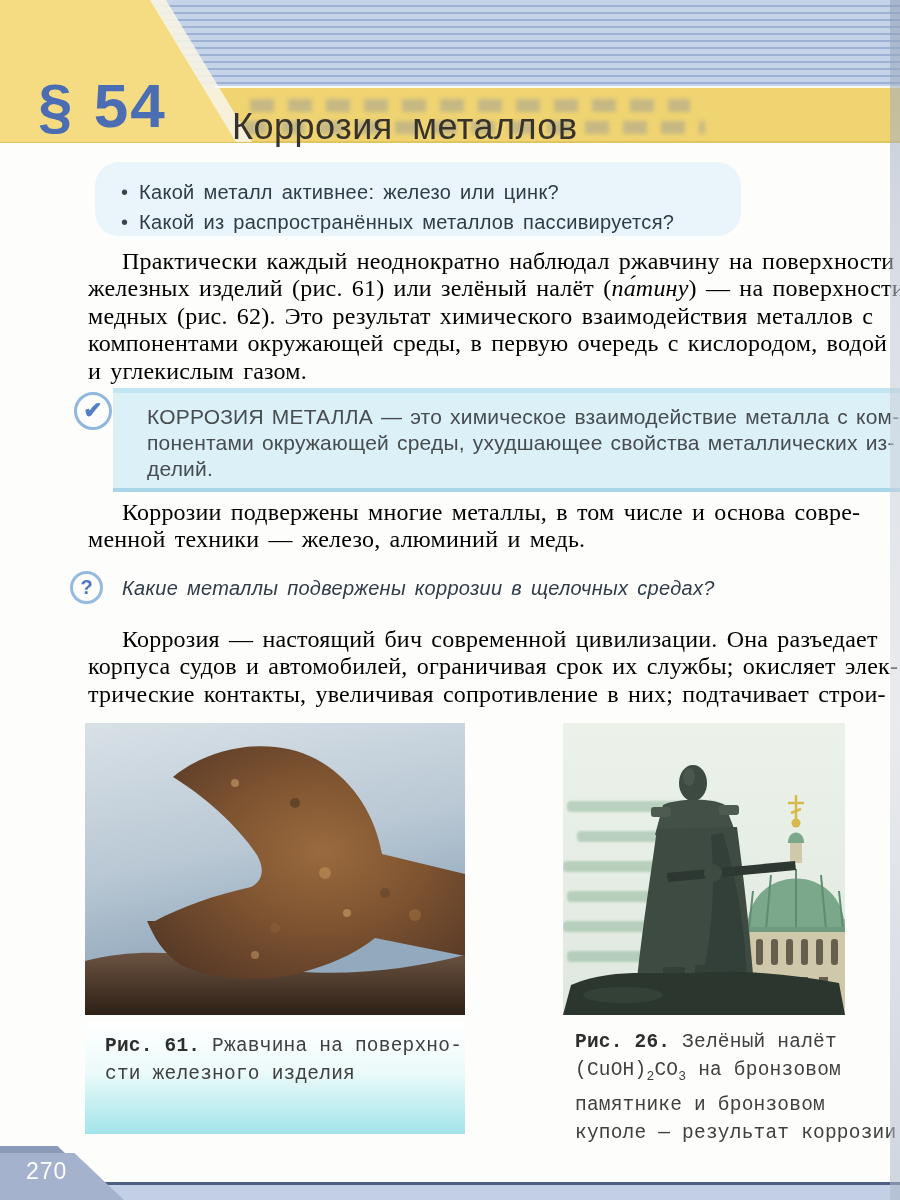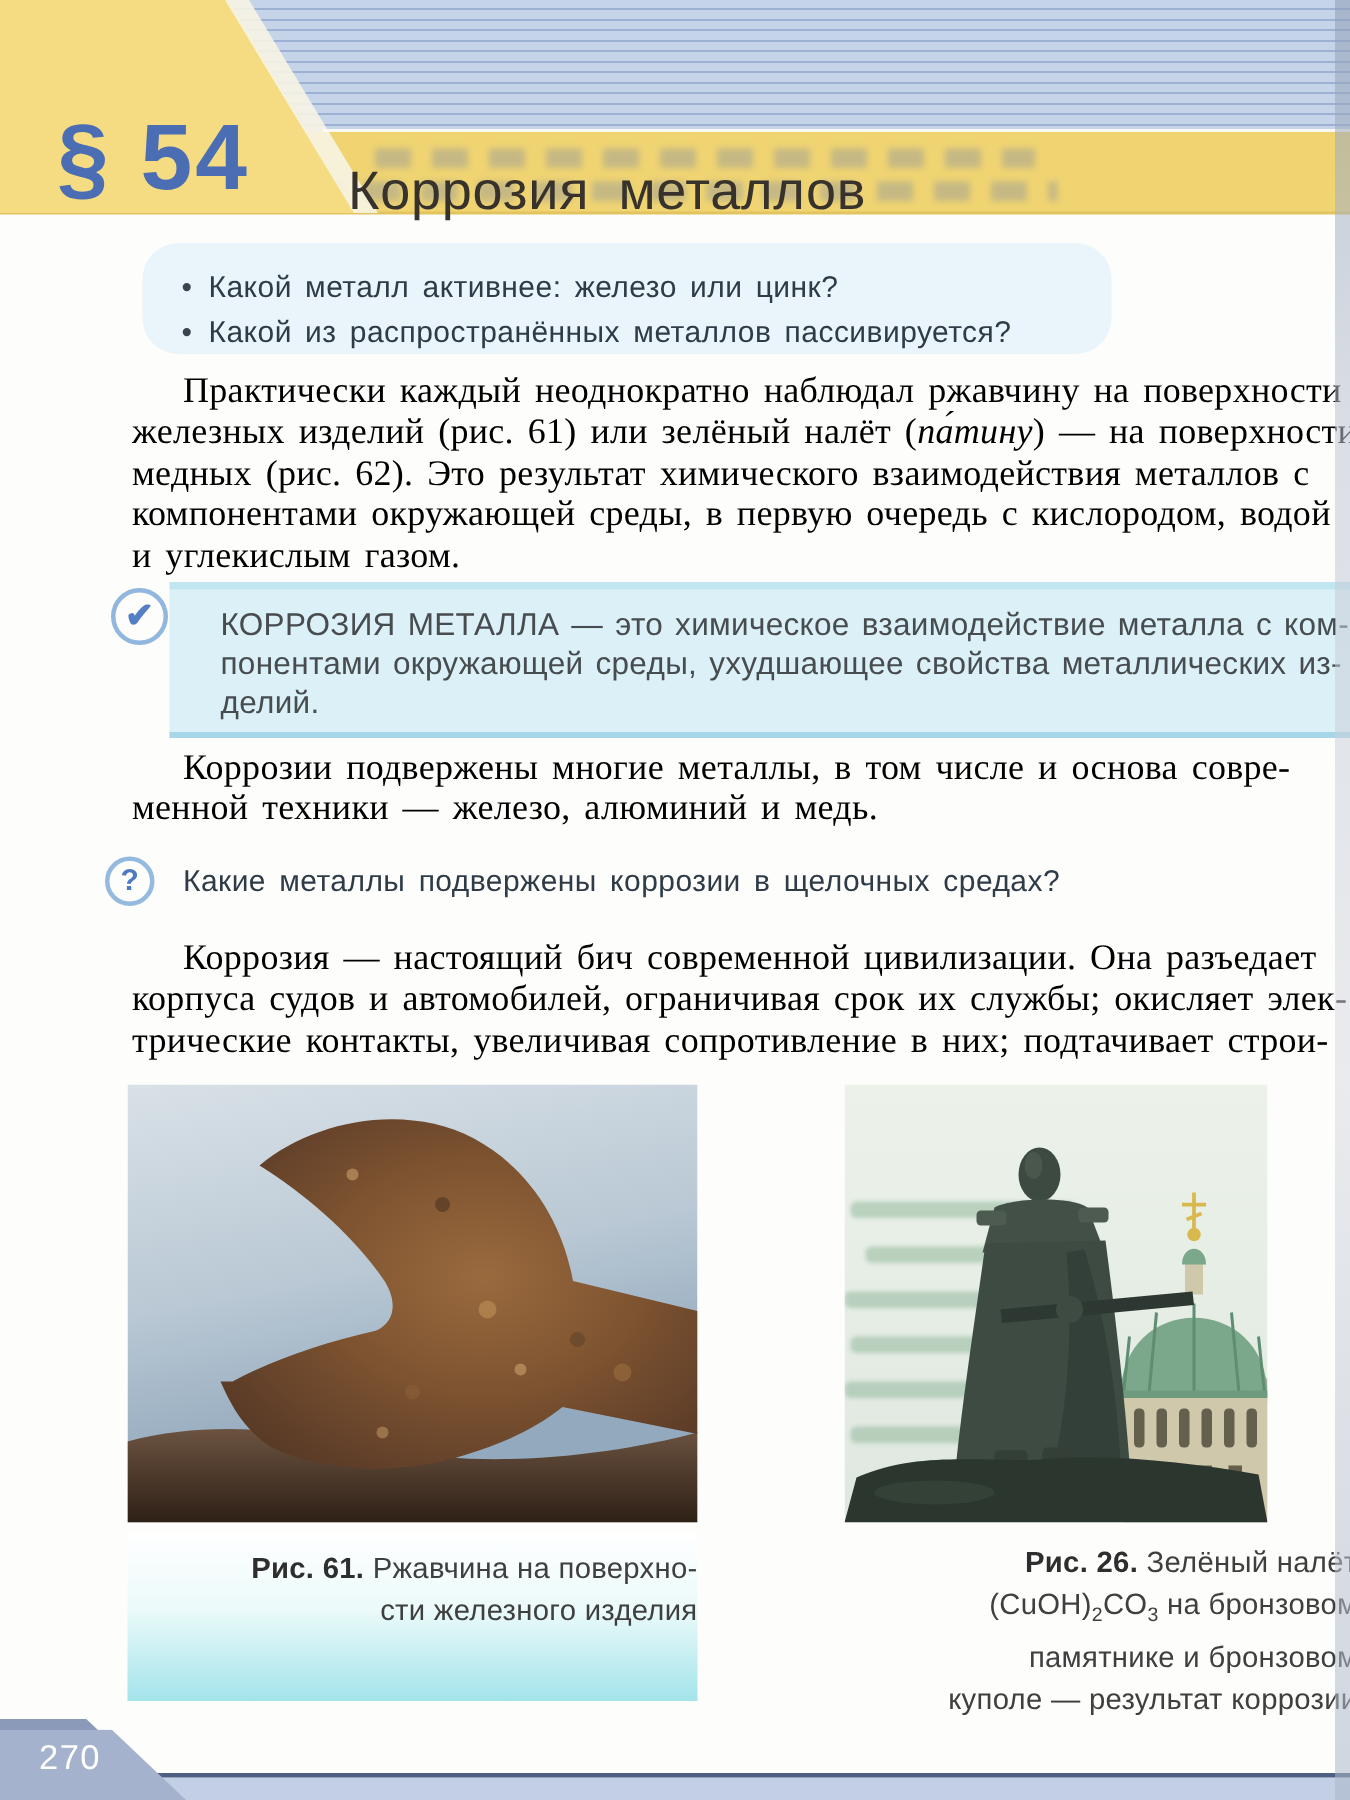--- a/index.html
+++ b/index.html
@@ -49,31 +49,31 @@
     color:#474c4f;letter-spacing:.2px;word-spacing:2px;white-space:nowrap;}
   .check-icon{position:absolute;left:74px;top:392px;width:38px;height:38px;border-radius:50%;
     border:3px solid #92b7de;box-sizing:border-box;color:#557fc4;font-weight:bold;
     font-size:23px;line-height:30px;text-align:center;font-family:"Liberation Sans",sans-serif;
     background:#fdfdfc;}
   
   .q-icon{position:absolute;left:70px;top:571px;width:33px;height:33px;border-radius:50%;
     border:3px solid #95badf;box-sizing:border-box;color:#4c79c1;font-weight:bold;
     font-size:20px;line-height:26px;text-align:center;font-family:"Liberation Sans",sans-serif;}
   .inline-q{position:absolute;left:122px;top:577px;font-family:"Liberation Sans",sans-serif;
-    font-size:20px;color:#2f3c48;letter-spacing:.3px;word-spacing:3px;
+    font-style:italic;font-size:20px;color:#2f3c48;letter-spacing:.3px;word-spacing:3px;
     white-space:nowrap;}
   
   .photo{position:absolute;top:723px;height:292px;}
   .photo svg{display:block;}
   .ph61{left:85px;width:380px;}
   .ph62{left:563px;width:282px;}
   .cap61-panel{position:absolute;left:85px;top:1022px;width:380px;height:112px;
     background:linear-gradient(to bottom,#ffffff 0%,#ecfafa 45%,#a2e4ea 100%);}
-  .caption{font-family:Liberation Sans, sans-serif;font-size:19.5px;line-height:28px;
-    color:#3f3f3f;letter-spacing:.2px;text-align:right;}
+  .caption{font-family:Liberation Mono, monospace;font-size:19.5px;line-height:28px;
+    color:#3f3f3f;letter-spacing:.2px;}
   .cap61{position:absolute;left:105px;top:1032px;width:360px;}
   .cap62{position:absolute;left:575px;top:1028px;width:330px;}
   .cap62 .cl{white-space:nowrap;}
   .caption b{color:#2e2e2e;}
   .caption sub{font-size:13px;}
   
   .foot-band{position:absolute;left:0;top:1185px;width:900px;height:15px;background:#c2cfe4;}
   .foot-line{position:absolute;left:0;top:1182px;width:900px;height:3px;background:#4d5f82;}
   .badge-outer{position:absolute;left:0;top:1146px;width:115px;height:54px;background:#8a9ab8;
     clip-path:polygon(0 0,50% 0,100% 100%,0 100%);}

